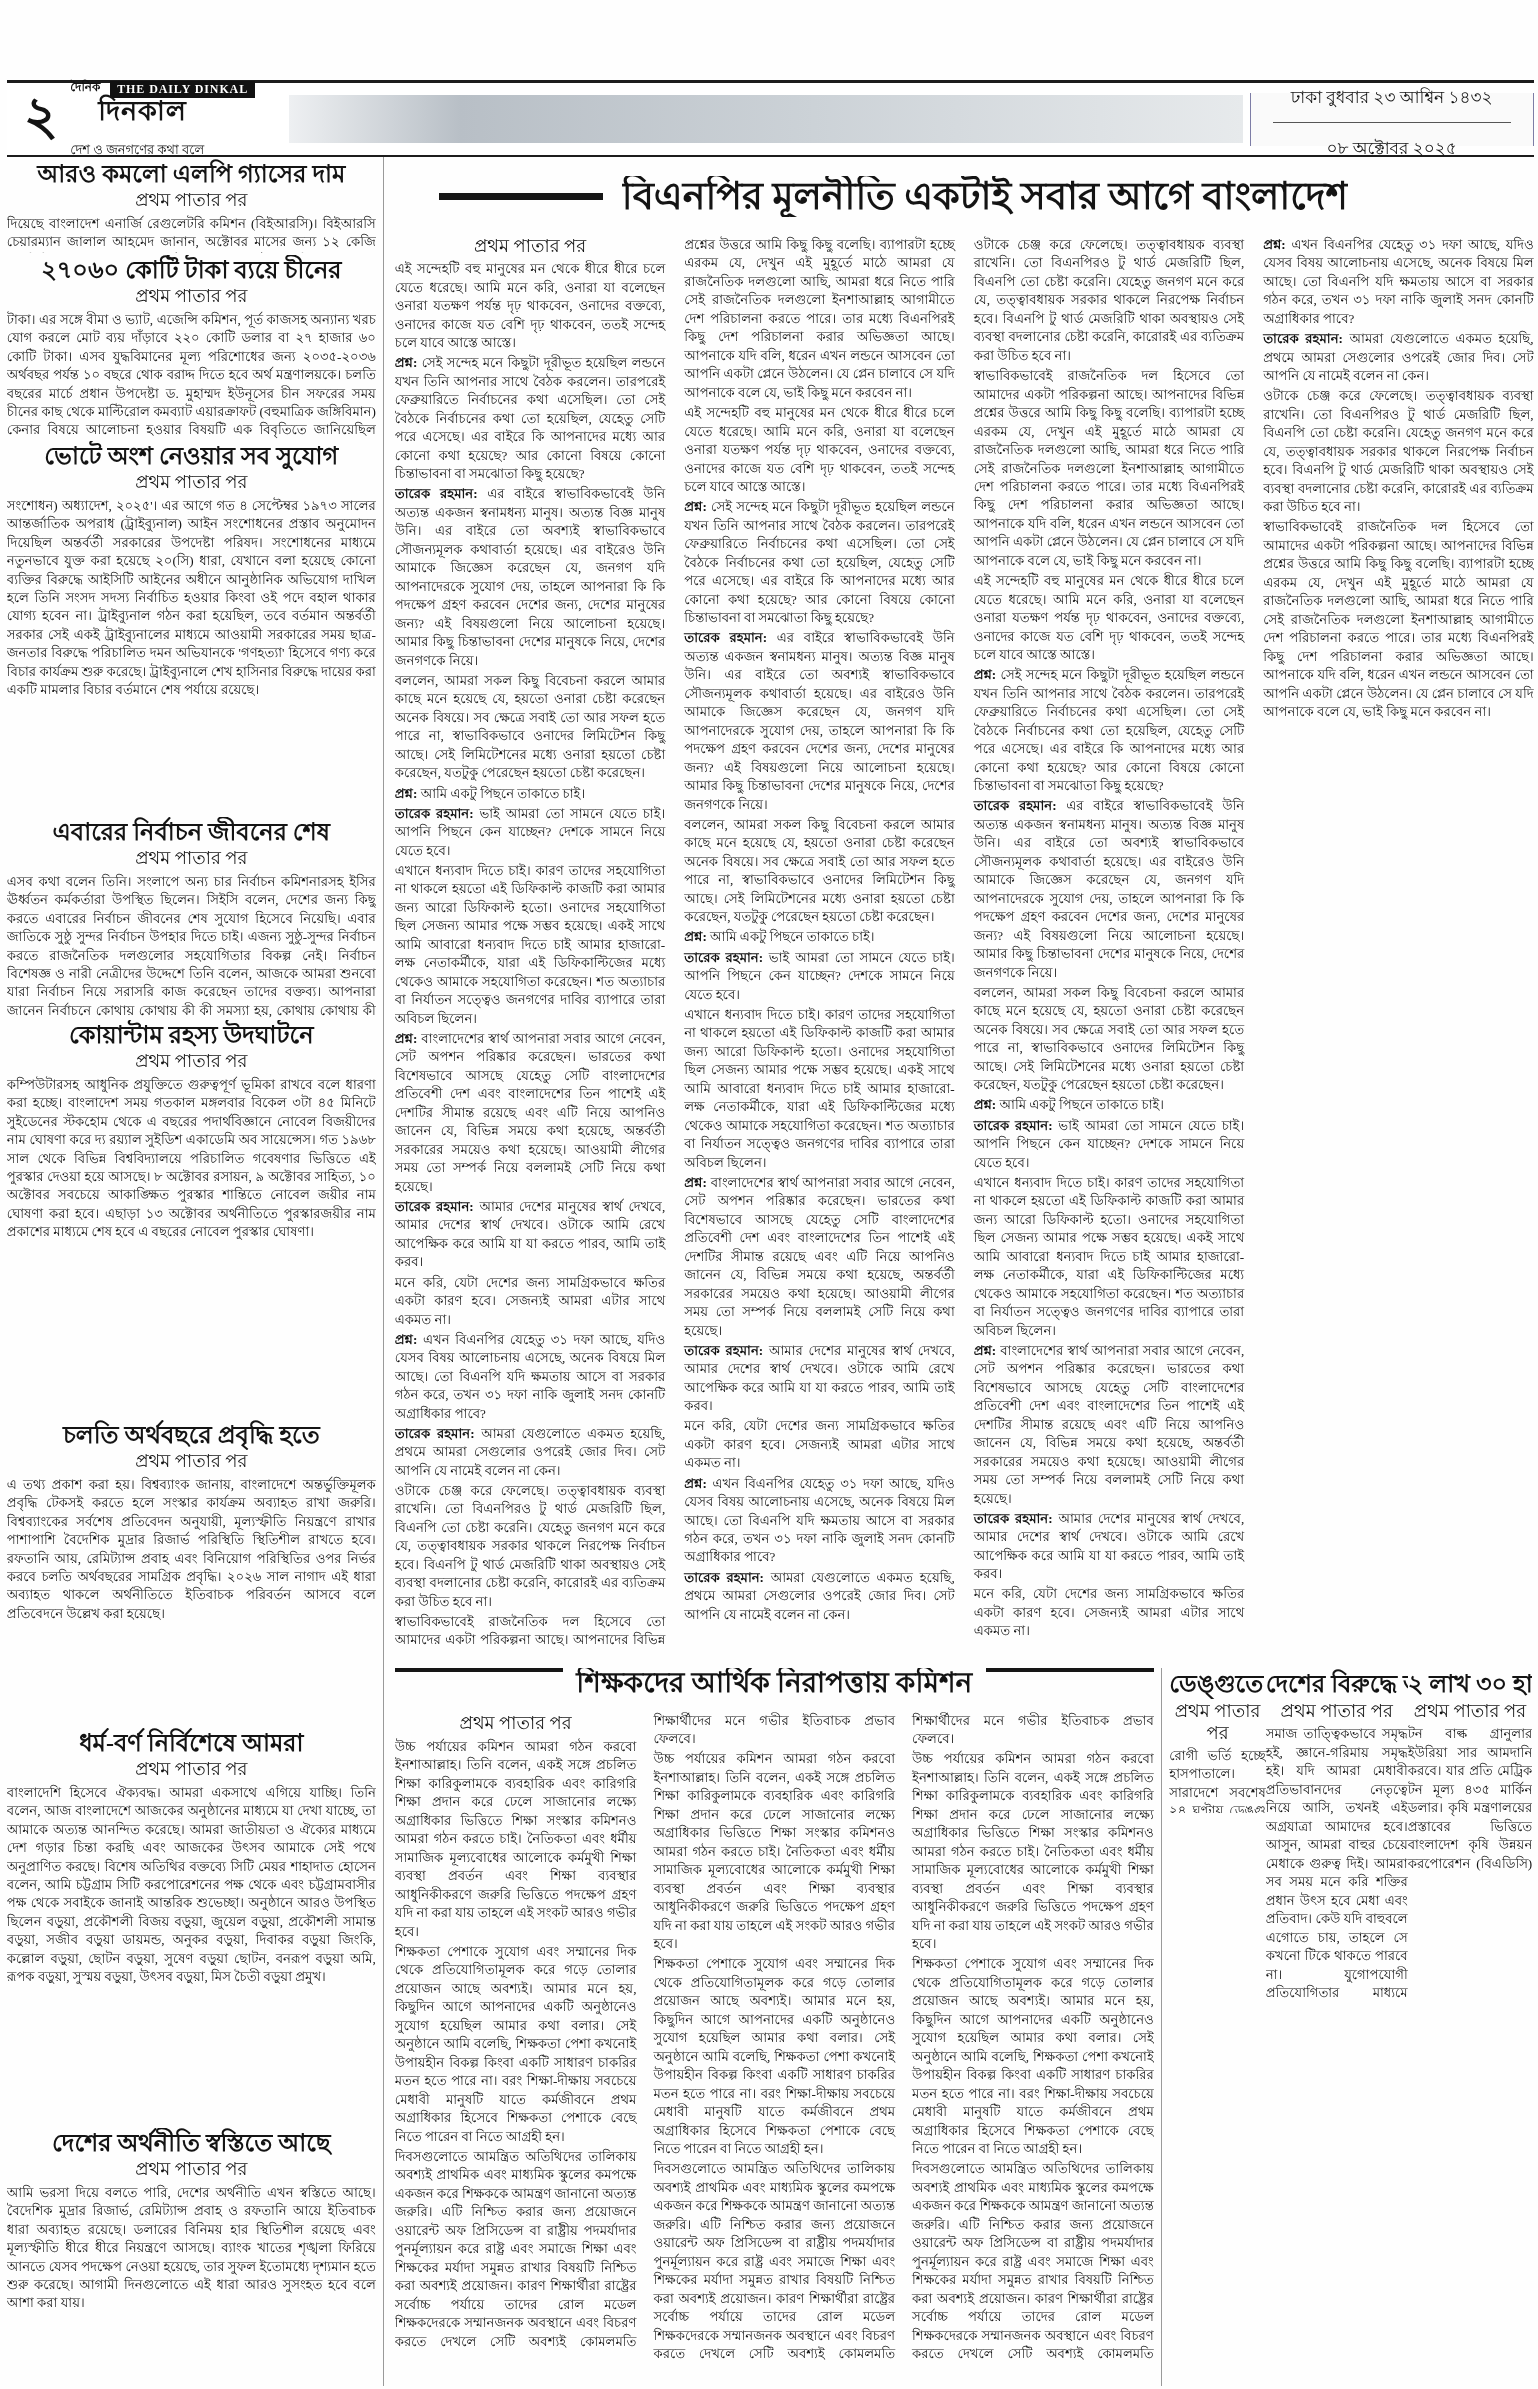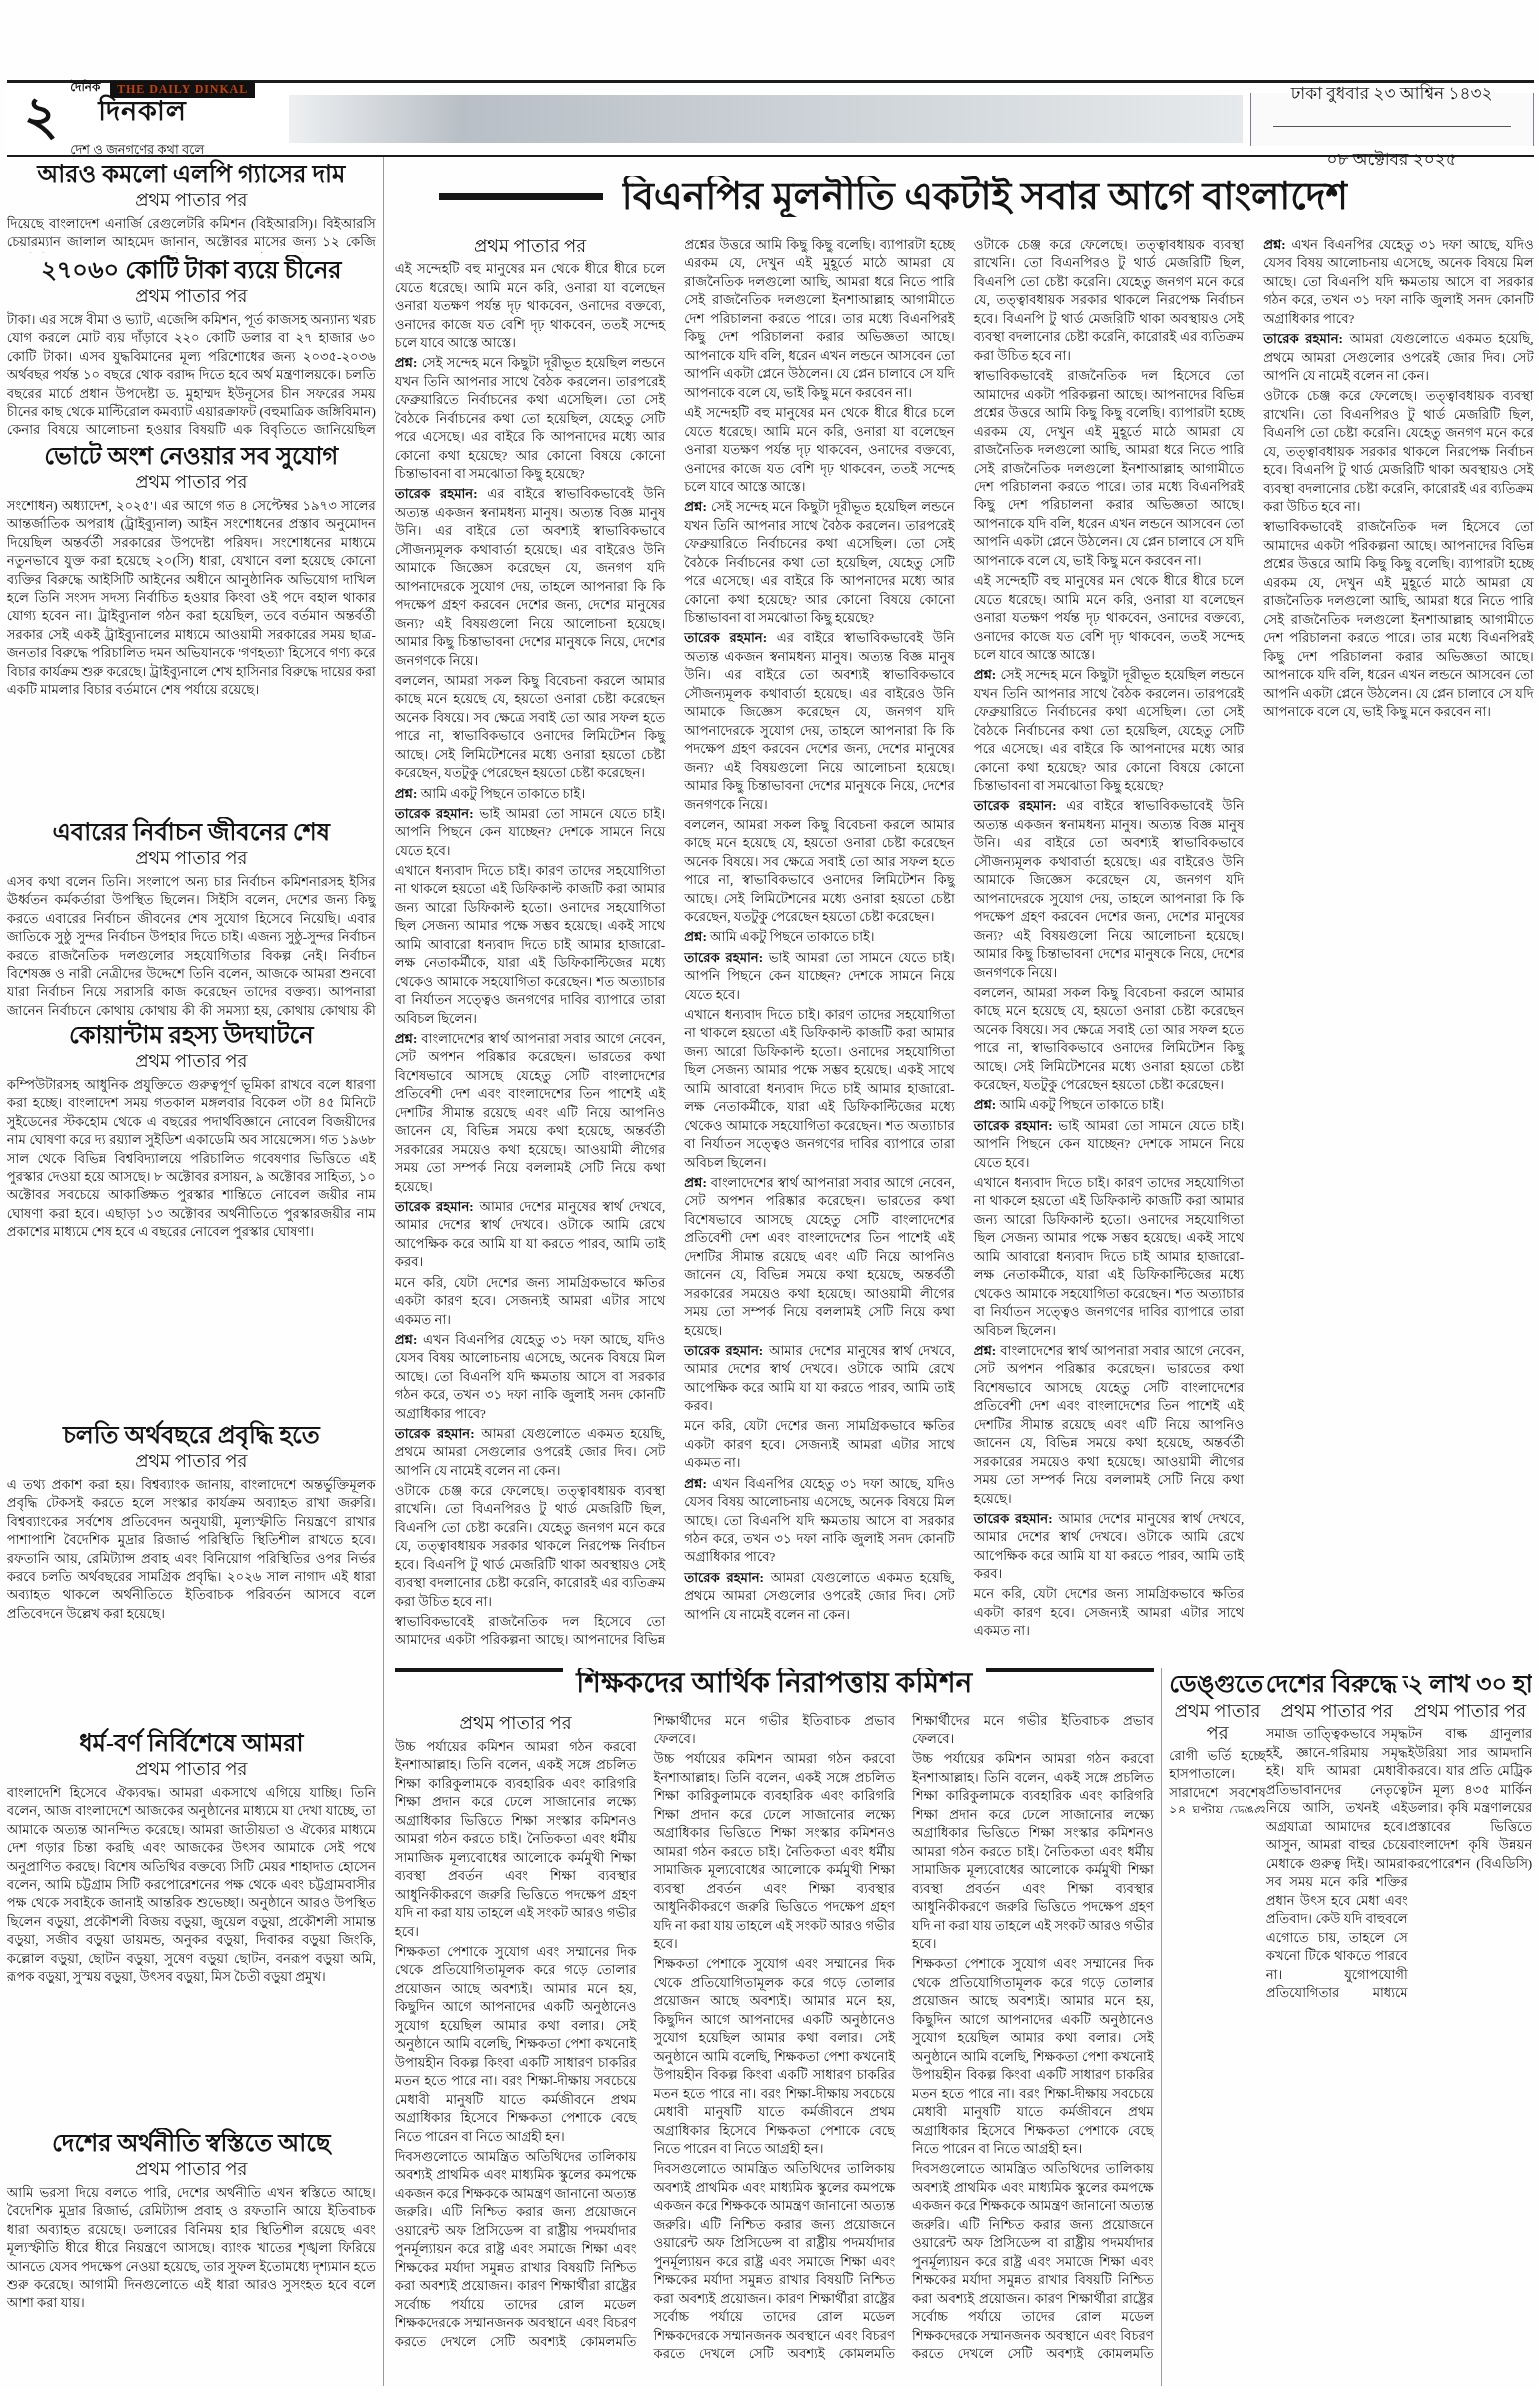--- a/index.html
+++ b/index.html
@@ -11,29 +11,29 @@
   
   .masthead{
     position:absolute;left:6.8px;right:4.3px;top:80px;height:72px;
     border-top:3.4px solid #1c1c1c;border-bottom:2.6px solid #1c1c1c;
     display:flex;align-items:center;background:#fff;
   }
   .pagenum{font-size:53px;font-weight:bold;line-height:1;padding:0 12px 5.1px 17px;}
   .logo-block{display:flex;flex-direction:column;justify-content:center;height:100%;}
   .logo-top{display:flex;align-items:flex-end;gap:10px;}
   .dainik{font-size:12px;font-weight:bold;}
-  .name-en{font-size:12px;font-weight:bold;letter-spacing:0.9px;background:#111;color:#c2410c;padding:0.9px 6.8px;}
+  .name-en{font-size:12px;font-weight:bold;letter-spacing:0.9px;background:#111;color:#ffffff;padding:0.9px 6.8px;}
   .name-bn{font-size:27px;font-weight:700;line-height:1;letter-spacing:0.9px;margin-left:28px;}
   .tagline{font-size:13px;margin-top:15px;}
   .grad-bar{flex:1;height:48px;margin:0 6.8px 0 34px;background:linear-gradient(90deg,#eef0f2 0%,#b8bfc6 18%,#ccd2d7 55%,#e7eaec 100%);}
   .date-box{
     width:282px;height:53px;border-left:1.7px solid #7d7da6;border-right:1.7px solid #7d7da6;
     display:flex;flex-direction:column;justify-content:center;text-align:center;font-size:17px;background:#fafafa;
   }
-  .date-box .d1{padding-bottom:18px;border-bottom:0.9px solid #555;margin:16px 22px;text-align:center;}
+  .date-box .d1{padding-bottom:10px;border-bottom:0.9px solid #555;margin:9px 22px;text-align:center;}
   .date-box .d2{padding-top:2.6px;}
   
   .content{position:absolute;left:6.8px;right:4.3px;top:157px;bottom:3.4px;display:flex;}
   .left-col{width:369px;flex:none;border-right:0.9px solid #9a9a9a;padding-right:7.7px;display:flex;flex-direction:column;}
   .center-area{flex:1;padding-left:10.3px;display:flex;flex-direction:column;}
   
   .side-article{display:flex;flex-direction:column;overflow:hidden;}
   .side-title{
     margin:1.7px 0 0;font-size:24px;font-weight:bold;text-align:center;
     white-space:nowrap;overflow:hidden;line-height:1.25;

